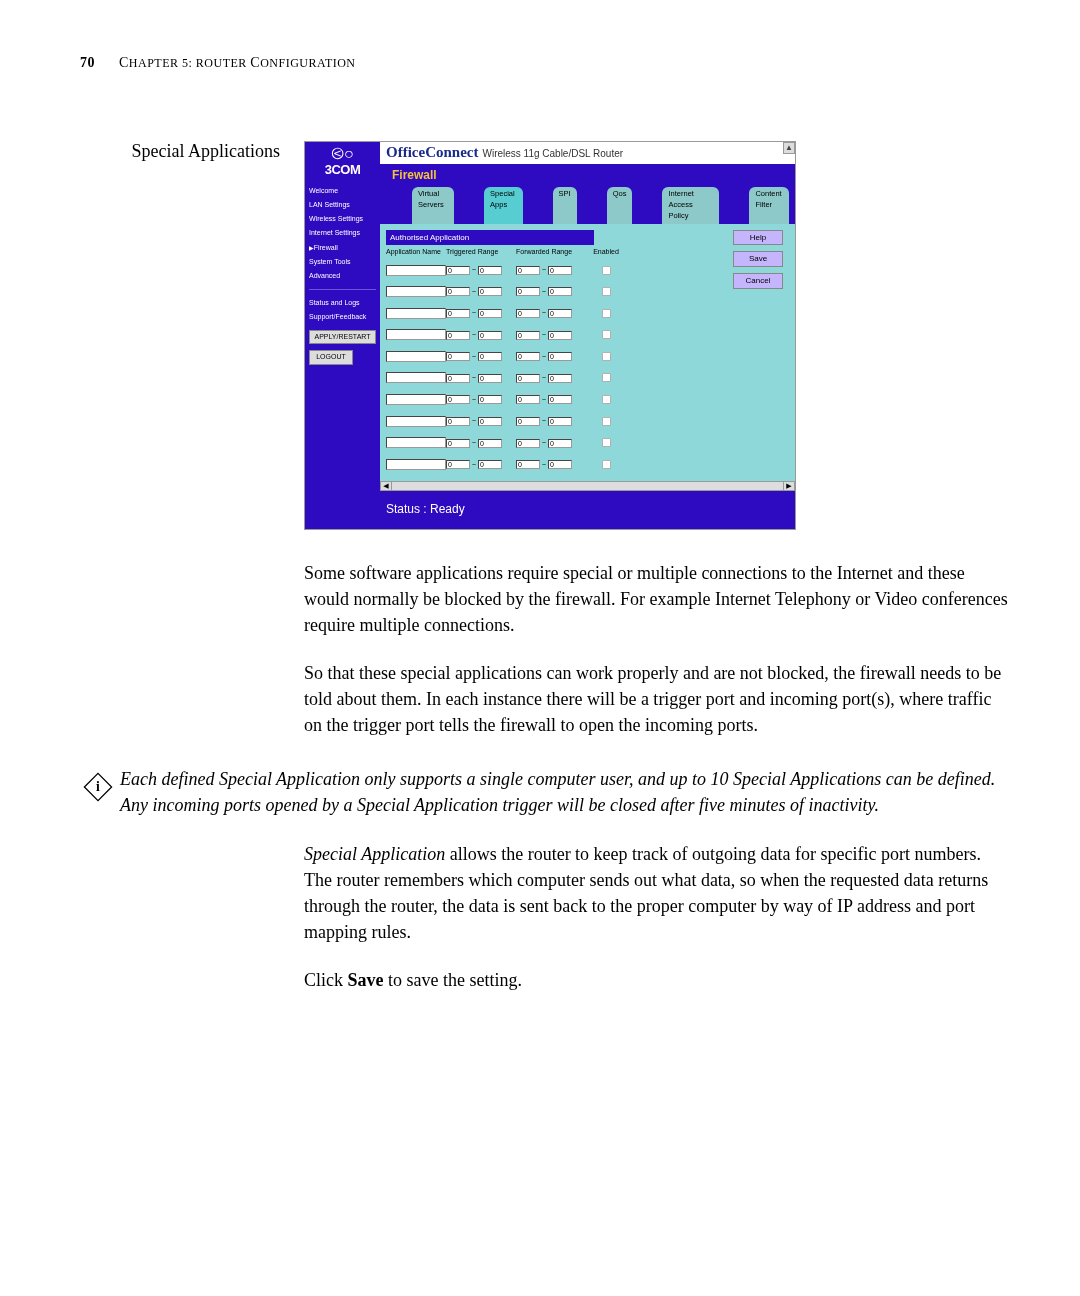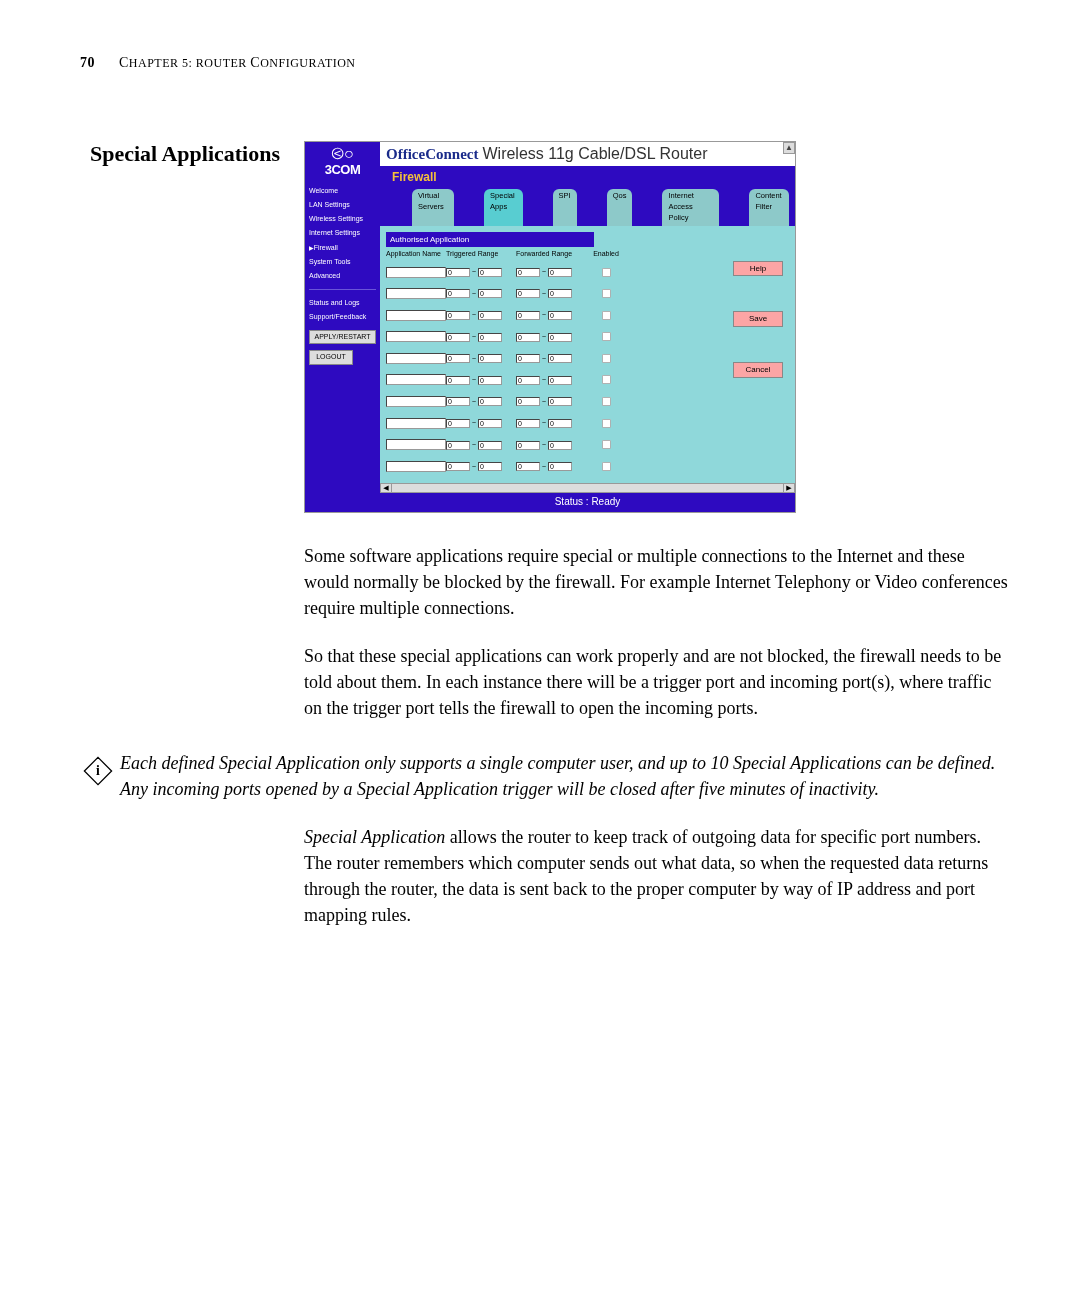--- a/index.html
+++ b/index.html
@@ -3,60 +3,60 @@
 <meta charset="utf-8">
 <style>
   html,body{margin:0;padding:0;background:#fff;color:#000;}
   body{font-family:Georgia,'Times New Roman',serif;width:1080px;}
   .page{padding:55px 70px 80px 80px;}
   .header-line{font-size:14px;letter-spacing:0.5px;margin-bottom:70px;}
   .header-line .pg{font-weight:bold;margin-right:20px;text-align:center;}
   .header-line .caps{font-variant:small-caps;}
   .two-col{display:flex;align-items:flex-start;}
   .left-col{width:200px;flex:0 0 200px;text-align:right;padding-right:24px;}
-  .left-col .sec-title{font-weight:bold;font-size:22px;}
+  .left-col .sec-title{font-weight:normal;font-size:18px;}
   .right-col{flex:1;font-size:18px;line-height:1.45;}
   .right-col .subtitle{margin-bottom:24px;font-size:18px;}
   .screenshot-wrap{margin:0 0 30px 0;}
   .shot{width:490px;border:1px solid #999;background:#eef8f8;}
   .shot-top{display:flex;}
   .shot-sidebar{background:#2e0ac0;color:#fff;width:75px;font-family:Verdana,Arial,sans-serif;font-size:7px;padding:0 0 12px 0;}
   .logo-box{height:42px;display:flex;flex-direction:column;align-items:center;justify-content:center;}
   .logo-swish{font-size:16px;line-height:14px;}
   .logo-text{font-size:13px;font-weight:bold;letter-spacing:-0.5px;}
   .sb-item{color:#fff;padding:2px 4px;white-space:nowrap;}
   .sb-item.active::before{content:"\25B6 ";font-size:6px;}
   .sb-sep{border-top:1px solid #6a55d8;margin:6px 4px;}
   .sb-btn{background:#ddd;color:#000;font-size:7px;padding:1px 2px;margin:6px 4px;text-align:center;border:1px solid #888;}
   .shot-main{flex:1;display:flex;flex-direction:column;background:#fff;position:relative;}
   .banner{background:#fff;padding:0 6px;display:flex;align-items:baseline;}
   .bn1{font-family:Georgia,serif;font-weight:bold;font-size:15px;color:#1a2b8a;}
-  .bn2{font-family:Verdana,sans-serif;font-size:16px;color:#333;padding-left:4px;}
+  .bn2{font-family:Verdana,sans-serif;font-size:10px;color:#333;padding-left:4px;}
   .firewall-bar{background:#2e0ac0;color:#f5c13b;font-family:Verdana,sans-serif;font-weight:bold;font-size:12px;padding:3px 12px;}
   .tabs-row{background:#2e0ac0;padding:0 4px;display:flex;gap:0;font-family:Verdana,sans-serif;font-size:7.5px;}
   .tab{background:#8dc9c9;color:#000;padding:2px 6px;border-radius:6px 6px 0 0;margin-right:2px;margin-left:28px;}
   .tab.active{background:#58cdd1;}
   .panel{background:#8fd8da;flex:1;padding:6px;font-family:Verdana,sans-serif;font-size:8px;color:#000;position:relative;min-height:240px;}
   .auth-title{background:#2e0ac0;color:#fff;font-size:8px;padding:2px 4px;width:200px;}
   .th-row{display:flex;font-size:7px;padding:2px 0;}
   .th1{width:60px;}
   .th2{width:70px;}
   .th3{width:70px;}
   .th4{width:40px;text-align:center;}
   .data-row{display:flex;align-items:center;padding:1px 0;}
   .cell-name{width:60px;}
   .cell-name input{width:54px;font-size:7px;border:1px inset #999;background:#fff;}
   .range-cell{width:70px;display:flex;align-items:center;}
   .range-cell input{width:20px;font-size:7px;border:1px inset #999;background:#fff;padding:0 1px;}
   .tilde{font-size:7px;padding:0 2px;}
   .enable-cell{width:40px;text-align:center;}
   .enable-cell input{transform:scale(0.7);}
   .panel-btns{position:absolute;top:6px;right:12px;display:flex;flex-direction:column;gap:6px;}
-  .pbtn{background:#fca5a5;border:1px solid #888;font-size:8px;padding:1px 0;width:48px;text-align:center;margin-top:29px;}
-  .status-bar{background:#2e0ac0;color:#fff;font-family:Verdana,sans-serif;font-size:10px;padding:2px 6px;text-align:center;}
+  .pbtn{background:#c4b5fd;border:1px solid #888;font-size:8px;padding:1px 0;width:48px;text-align:center;}
+  .status-bar{background:#2e0ac0;color:#fff;font-family:Verdana,sans-serif;font-size:12px;padding:10px 6px;}
   .scroll-up,.scroll-right{background:#ddd;border:1px solid #999;color:#444;font-size:8px;display:flex;align-items:center;justify-content:center;}
   .scroll-up{position:absolute;top:0;right:0;width:10px;height:10px;}
   .hscroll{display:flex;height:10px;background:#ddd;}
   .hscroll .left-arrow,.hscroll .right-arrow{width:10px;border:1px solid #999;display:flex;align-items:center;justify-content:center;font-size:7px;}
   .hscroll .track{flex:1;border-top:1px solid #999;border-bottom:1px solid #999;}
   .body-p{margin:0 0 22px 0;}
   em{font-style:italic;}
   .note-row{display:flex;align-items:flex-start;margin:6px 0 22px 0;}
   .note-icon{width:36px;flex:0 0 36px;display:flex;justify-content:center;padding-top:4px;}
   .note-svg{width:34px;height:34px;}
@@ -302,16 +302,19 @@
     </div>
     <div class="note-text">Each defined Special Application only supports a single computer user, and up to 10 Special Applications can be defined. Any incoming ports opened by a Special Application trigger will be closed after five minutes of inactivity.</div>
   </div>
 
   <div class="two-col">
     <div class="left-col"></div>
     <div class="right-col">
       <p class="body-p">
         <em>Special Application</em><span> allows the router to keep track of outgoing data for specific port numbers. The router remembers which computer sends out what data, so when the requested data returns through the router, the data is sent back to the proper computer by way of IP address and port mapping rules.</span>
       </p>
+      <p class="body-p">
+        <span>Click </span><strong class="non-italic">Save</strong><span> to save the setting.</span>
+      </p>
     </div>
   </div>
 
 </div>
 
 </body></html>

